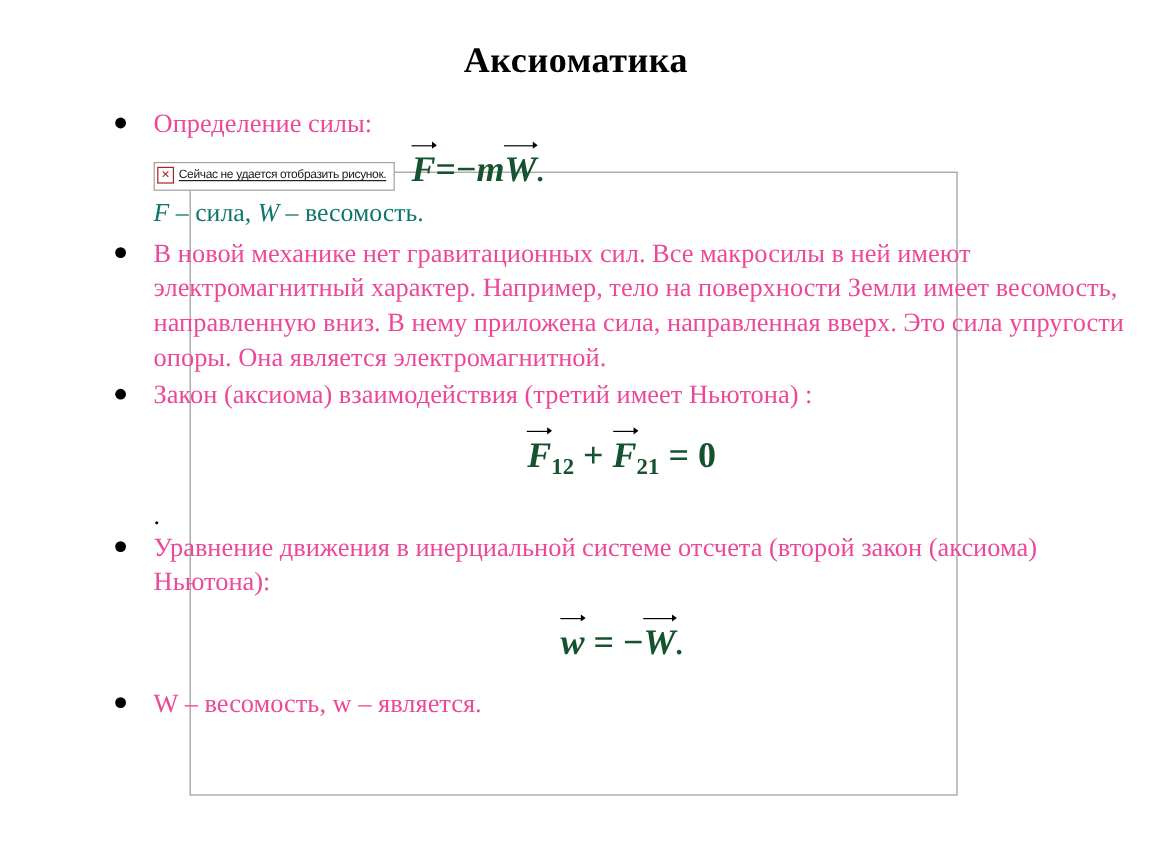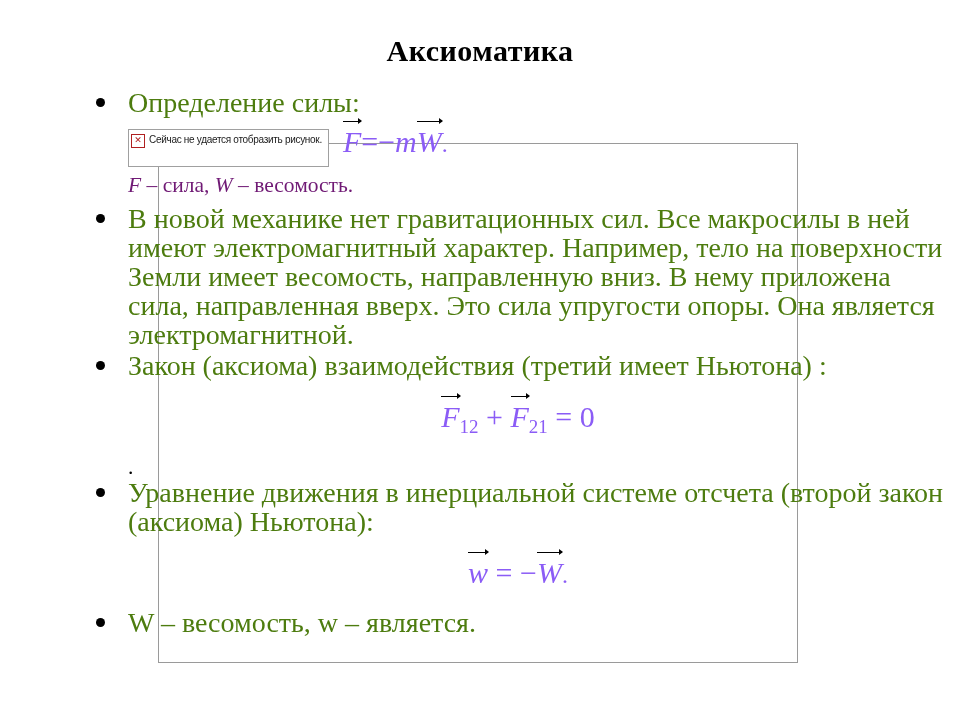--- a/index.html
+++ b/index.html
@@ -59,43 +59,44 @@
     position: absolute;
     left: 8px;
     top: 10px;
     width: 9px;
     height: 9px;
     border-radius: 50%;
     background: #000000;
   }
   .bullet-text {
     font-family: "Liberation Serif", serif;
-    font-size: 28px;
+    font-size: 22px;
     line-height: 29px;
-    color: #4d7c0f;
+    color: #ec4899;
   }
   .dot-only {
     font-family: "Liberation Serif", serif;
     font-size: 21.5px;
     line-height: 22px;
     padding-left: 40px;
   }
   
   .broken-img {
     display: inline-block;
     vertical-align: middle;
     border: 1px solid #a0a0a0;
     background: #ffffff;
     height: 20px;
     line-height: 20px;
-    padding: 0 6px 16px 2px;
+    padding: 0 6px 2px 2px;
     font-family: "Liberation Sans", sans-serif;
     font-size: 10px;
     color: #202020;
     white-space: nowrap;
+    text-decoration: underline;
   }
   .broken-img .x-box {
     display: inline-block;
     width: 12px;
     height: 12px;
     border: 1px solid #b02020;
     color: #b02020;
     font-size: 9px;
     line-height: 11px;
     text-align: center;
@@ -108,23 +109,24 @@
     letter-spacing: -0.3px;
   }
   .formula-centered {
     text-align: center;
     margin: 18px 0;
   }
   .math {
     font-family: "Liberation Serif", serif;
     font-style: italic;
     font-size: 30px;
-    color: #8b5cf6;
-    position: relative;
-    display: inline-block;
+    color: #14532d;
+    position: relative;
+    display: inline-block;
+    font-weight: bold;
   }
   .math .vec {
     position: relative;
     display: inline-block;
     padding-top: 2px;
   }
   .math .vec::after {
     content: "";
     position: absolute;
     left: 0px;
@@ -167,21 +169,21 @@
     margin-right: 10px;
   }
   .defs-row {
     padding-left: 40px;
     margin-top: 6px;
     margin-bottom: 6px;
   }
   .defs-text {
     font-family: "Liberation Serif", serif;
     font-size: 21.5px;
-    color: #701a75;
+    color: #0f766e;
   }
   .defs-text .it {
     font-style: italic;
   }
 </style>
 </head>
 <body>
 
 <div class="slide">
 

